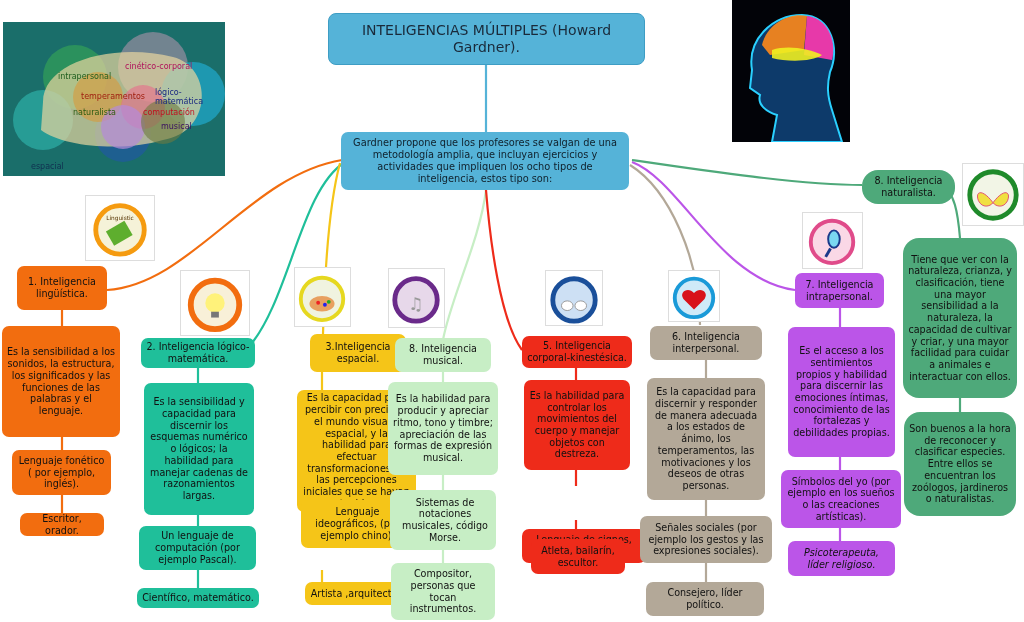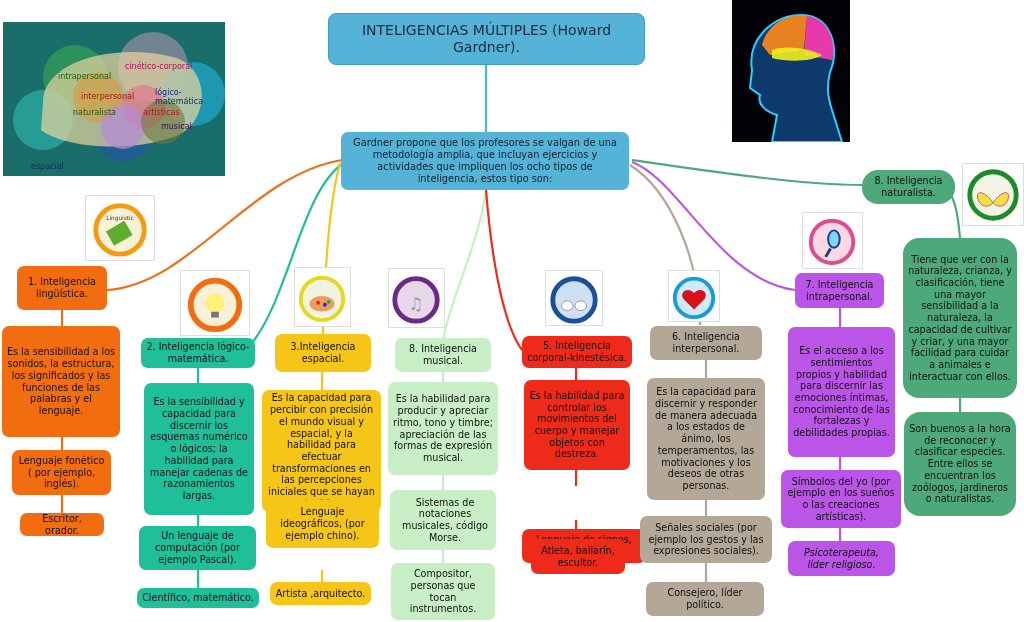--- a/index.html
+++ b/index.html
@@ -2,21 +2,21 @@
 <html><head>
 <meta charset="utf-8">
 <style>
   html,body{margin:0;padding:0;}
   body{width:1024px;height:622px;position:relative;overflow:hidden;background:#ffffff;font-family:"DejaVu Sans",sans-serif;}
   .node{position:absolute;border-radius:7px;box-sizing:border-box;display:flex;align-items:center;justify-content:center;text-align:center;font-size:9.6px;line-height:1.22;padding:3px 5px;color:#111;}
   .title{background:#55b3d8;border:1px solid #3e9dc4;font-size:14px;font-family:"DejaVu Sans",sans-serif;font-weight:normal;line-height:1.25;padding:4px 10px;border-radius:8px;color:#1a2a3a;}
   .central{background:#55b3d8;font-size:9.8px;color:#10202b;}
   .orange{background:#f26d0f;}
   .teal{background:#1fbf9a;}
-  .yellow{background:#f5c518;}
+  .yellow{background:#f5c518;margin-left:35px;}
   .lgreen{background:#c7eec5;}
   .red{background:#ee2b1a;}
   .taupe{background:#b3a898;}
   .purple{background:#bb55e8;}
   .dgreen{background:#4ea97a;border-radius:16px;}
   svg.links{position:absolute;left:0;top:0;width:1024px;height:622px;}
   .pic{position:absolute;box-sizing:border-box;}
   .badge{position:absolute;background:#fff;border:1px solid #ddd;box-sizing:border-box;display:flex;align-items:center;justify-content:center;}
   .badge svg{width:100%;height:100%;}
 </style>
@@ -54,24 +54,24 @@
     <circle cx="40" cy="98" r="30" fill="#2aa8a0" opacity="0.8"></circle>
     <circle cx="120" cy="112" r="28" fill="#2255aa" opacity="0.6"></circle>
     <path d="M40 80 C40 40, 110 20, 170 35 C210 45, 210 110, 160 118 C120 130, 60 125, 38 108 Z" fill="#e8d6a0" opacity="0.7"></path>
     <circle cx="95" cy="75" r="25" fill="#d99a3a" opacity="0.6"></circle>
     <circle cx="140" cy="85" r="22" fill="#e86a8a" opacity="0.6"></circle>
     <circle cx="120" cy="105" r="22" fill="#b58ad8" opacity="0.7"></circle>
     <circle cx="160" cy="100" r="22" fill="#6e7a40" opacity="0.6"></circle>
   </svg>
   <span style="position:absolute;left:55px;top:50px;font-size:8px;color:#1e5e1e;">intrapersonal</span>
   <span style="position:absolute;left:122px;top:40px;font-size:8px;color:#b0105a;">cinético-corporal</span>
-  <span style="position:absolute;left:78px;top:70px;font-size:8px;color:#a02010;">interpersonal</span>
+  <span style="position:absolute;left:78px;top:70px;font-size:8px;color:#a02010;">temperamentos</span>
   <span style="position:absolute;left:152px;top:66px;font-size:8px;color:#1a2a80;">lógico-matemática</span>
   <span style="position:absolute;left:70px;top:86px;font-size:8px;color:#2a5a10;">naturalista</span>
-  <span style="position:absolute;left:140px;top:86px;font-size:8px;color:#c01020;">artísticas</span>
+  <span style="position:absolute;left:140px;top:86px;font-size:8px;color:#c01020;">computación</span>
   <span style="position:absolute;left:28px;top:96px;font-size:8px;color:#103050;margin-top:44px;">espacial</span>
   <span style="position:absolute;left:110px;top:100px;font-size:8px;color:#3a1060;padding-left:48px;">musical</span>
 </div>
 
 <div class="pic" style="left:732px;top:0;width:118px;height:142px;background:#020308;overflow:hidden;">
   <svg width="118" height="142" viewBox="0 0 118 142">
     <path d="M20 70 C15 40, 40 15, 70 15 C100 15, 108 50, 98 72 C95 85, 95 95, 100 110 L110 142 L40 142 L45 115 C35 112, 25 105, 28 95 L18 88 Z" fill="#0d3a6a" stroke="#2ad0ff" stroke-width="2"></path>
     <path d="M30 45 C35 22, 60 12, 75 16 L72 50 L38 55 Z" fill="#ff8a1a" opacity="0.9"></path>
     <path d="M75 16 C95 18, 105 40, 100 60 L72 55 Z" fill="#ff3ab0" opacity="0.9"></path>
     <path d="M40 50 C55 45, 75 48, 90 55 C80 62, 55 62, 40 58 Z" fill="#f0f020" opacity="0.9"></path>

